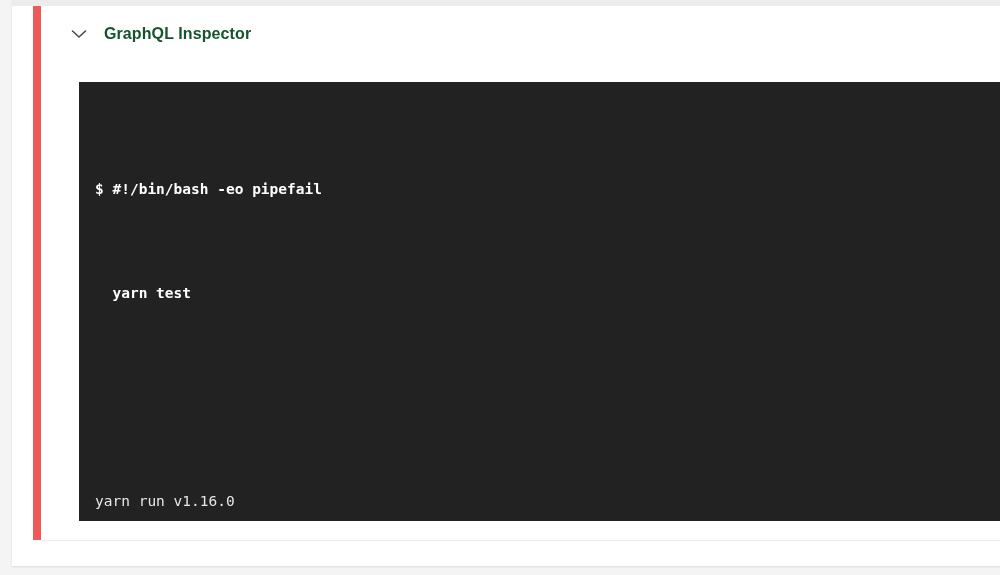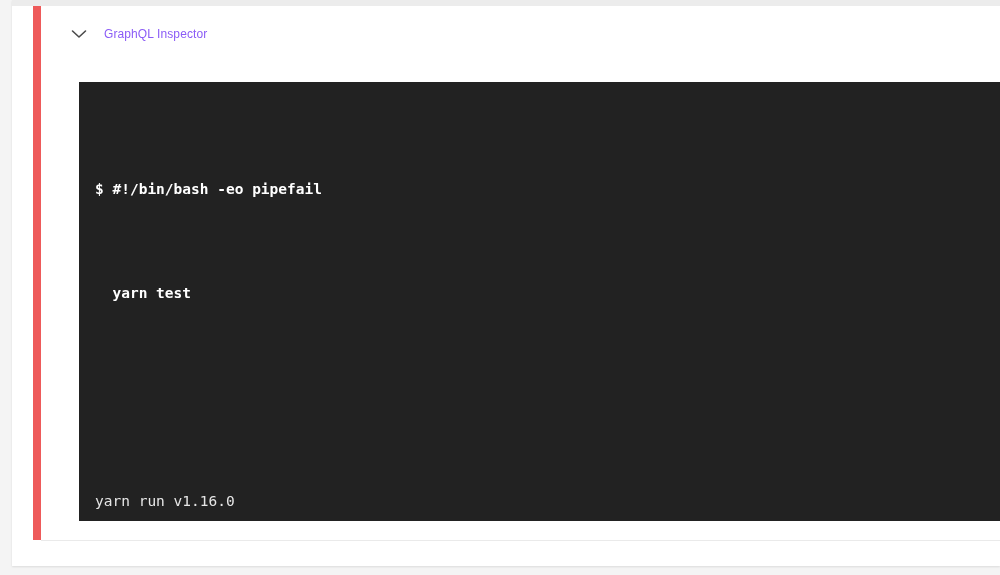--- a/index.html
+++ b/index.html
@@ -69,23 +69,23 @@
     width: 22px;
     height: 22px;
     display: flex;
     align-items: center;
     justify-content: center;
     flex: none;
     margin-right: 14px;
   }
   .chevron-icon svg { display: block; }
   .header-title {
-    font-size: 12px;
-    font-weight: normal;
-    color: #8b5cf6;
+    font-size: 16px;
+    font-weight: bold;
+    color: #14532d;
     letter-spacing: 0.1px;
     white-space: nowrap;
   }
 
   
   .console {
     position: absolute;
     left: 67px;
     top: 82px;
     width: 946px;          

